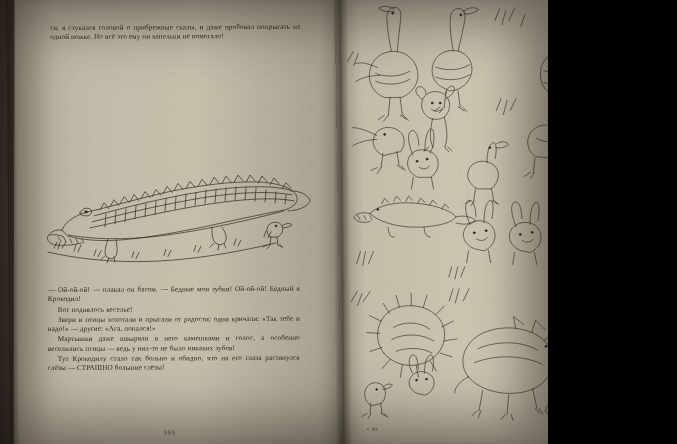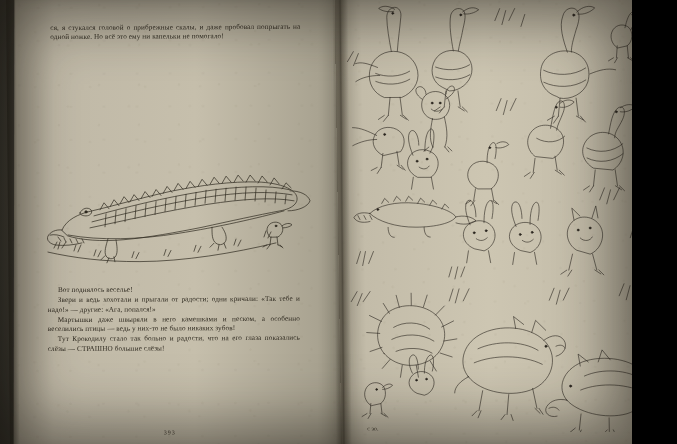--- a/index.html
+++ b/index.html
@@ -8,21 +8,21 @@
     background: #000;
   }
   body {
     width: 677px;
     height: 444px;
     overflow: hidden;
     font-family: "Liberation Serif", serif;
   }
   #page {
     position: relative;
-    width: 632px;
+    width: 548px;
     height: 444px;
     background: #6f6a5c;
     overflow: hidden;
   }
   
   .backdrop {
     position: absolute;
     inset: 0;
     background:
       radial-gradient(ellipse 120% 90% at 50% 45%, rgba(150,145,125,0.25) 0%, rgba(40,38,32,0.55) 75%, rgba(20,19,15,0.85) 100%),
@@ -212,24 +212,25 @@
             <path d="M226 104 C222 100 222 94 226 91 C230 88 236 89 238 93 C240 97 238 102 234 104 Z"></path>
             <path d="M238 93 C242 90 246 90 248 92 C246 94 242 95 239 95"></path>
             <circle cx="232" cy="93" r="0.9" fill="#2e2a20"></circle>
             <path d="M227 104 l-1 8 M233 104 l1 8"></path>
             <path d="M223 112 l-4 2 M226 112 l-3 4 M234 112 l4 2 M236 112 l3 3"></path>
           </g>
         </svg>
       </div>
 
       <div class="text-col text-block-lower">
+        <p class="noindent">— Ой-ой-ой! — плакал он басом. — Бедные мои зубки! Ой-ой-ой! Бедный я Крокодил!</p>
         <p>Вот поднялось веселье!</p>
-        <p>Звери и ведь хохотали и прыгали от радости; одни кричали: «Так тебе и надо!» — другие: «Ага, попался!»</p>
-        <p>Мартышки даже швыряли в него камешками и песком, а особенно веселились птицы — ведь у них-то не было никаких зубов!</p>
-        <p>Тут Крокодилу стало так больно и радости, что на его глаза показались слёзы — СТРАШНО большие слёзы!</p>
+        <p>Звери и птицы хохотали и прыгали от радости; одни кричали: «Так тебе и надо!» — другие: «Ага, попался!»</p>
+        <p>Мартышки даже швыряли в него камешками и голос, а особенно веселились птицы — ведь у них-то не было никаких зубов!</p>
+        <p>Тут Крокодилу стало так больно и обидно, что на его глаза растянулся слёзы — СТРАШНО большие слёзы!</p>
       </div>
 
       <div class="folio">393</div>
     </div>
 
     <div class="page-right">
       <div class="grain"></div>
 
       <div class="menagerie">
         <svg width="312" height="432" viewBox="0 0 312 432" fill="none" stroke="#2b2720" stroke-width="0.6" stroke-linecap="round" stroke-linejoin="round">

